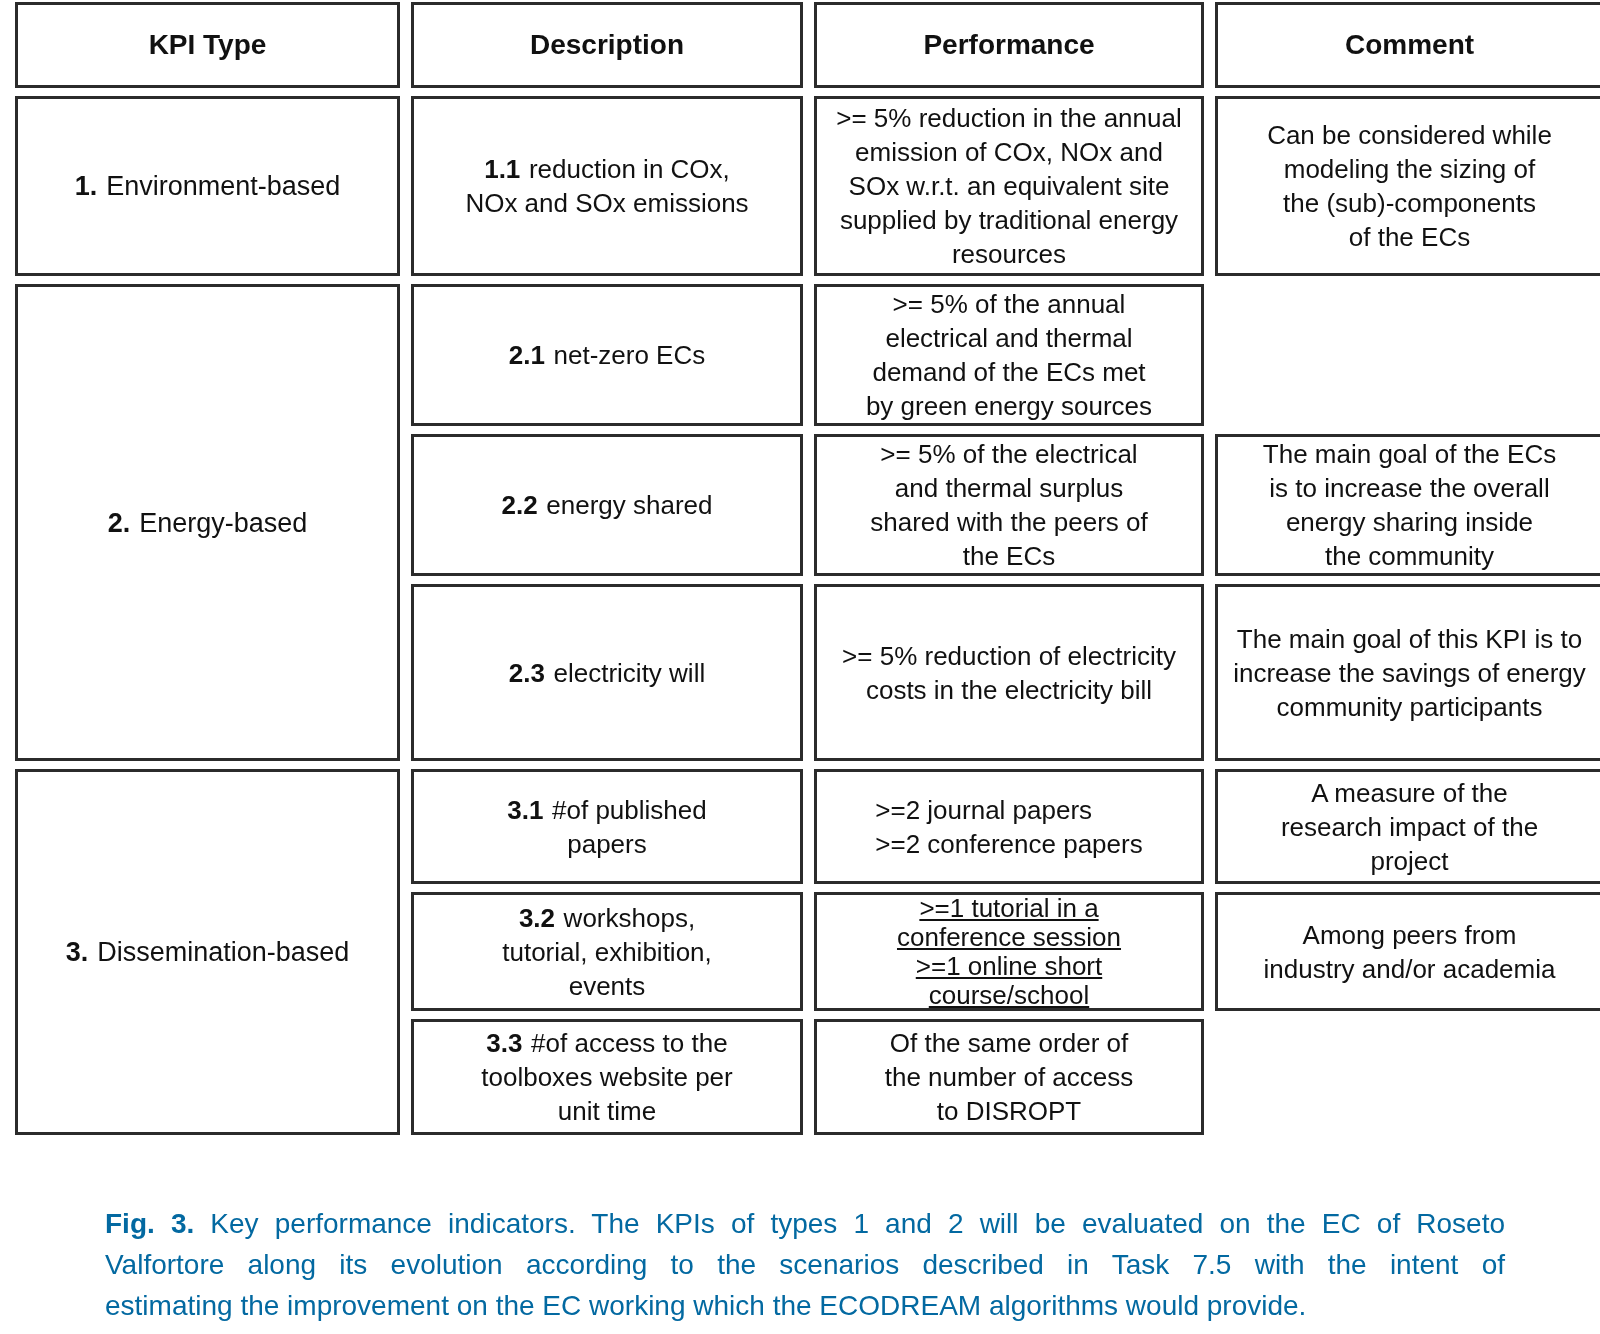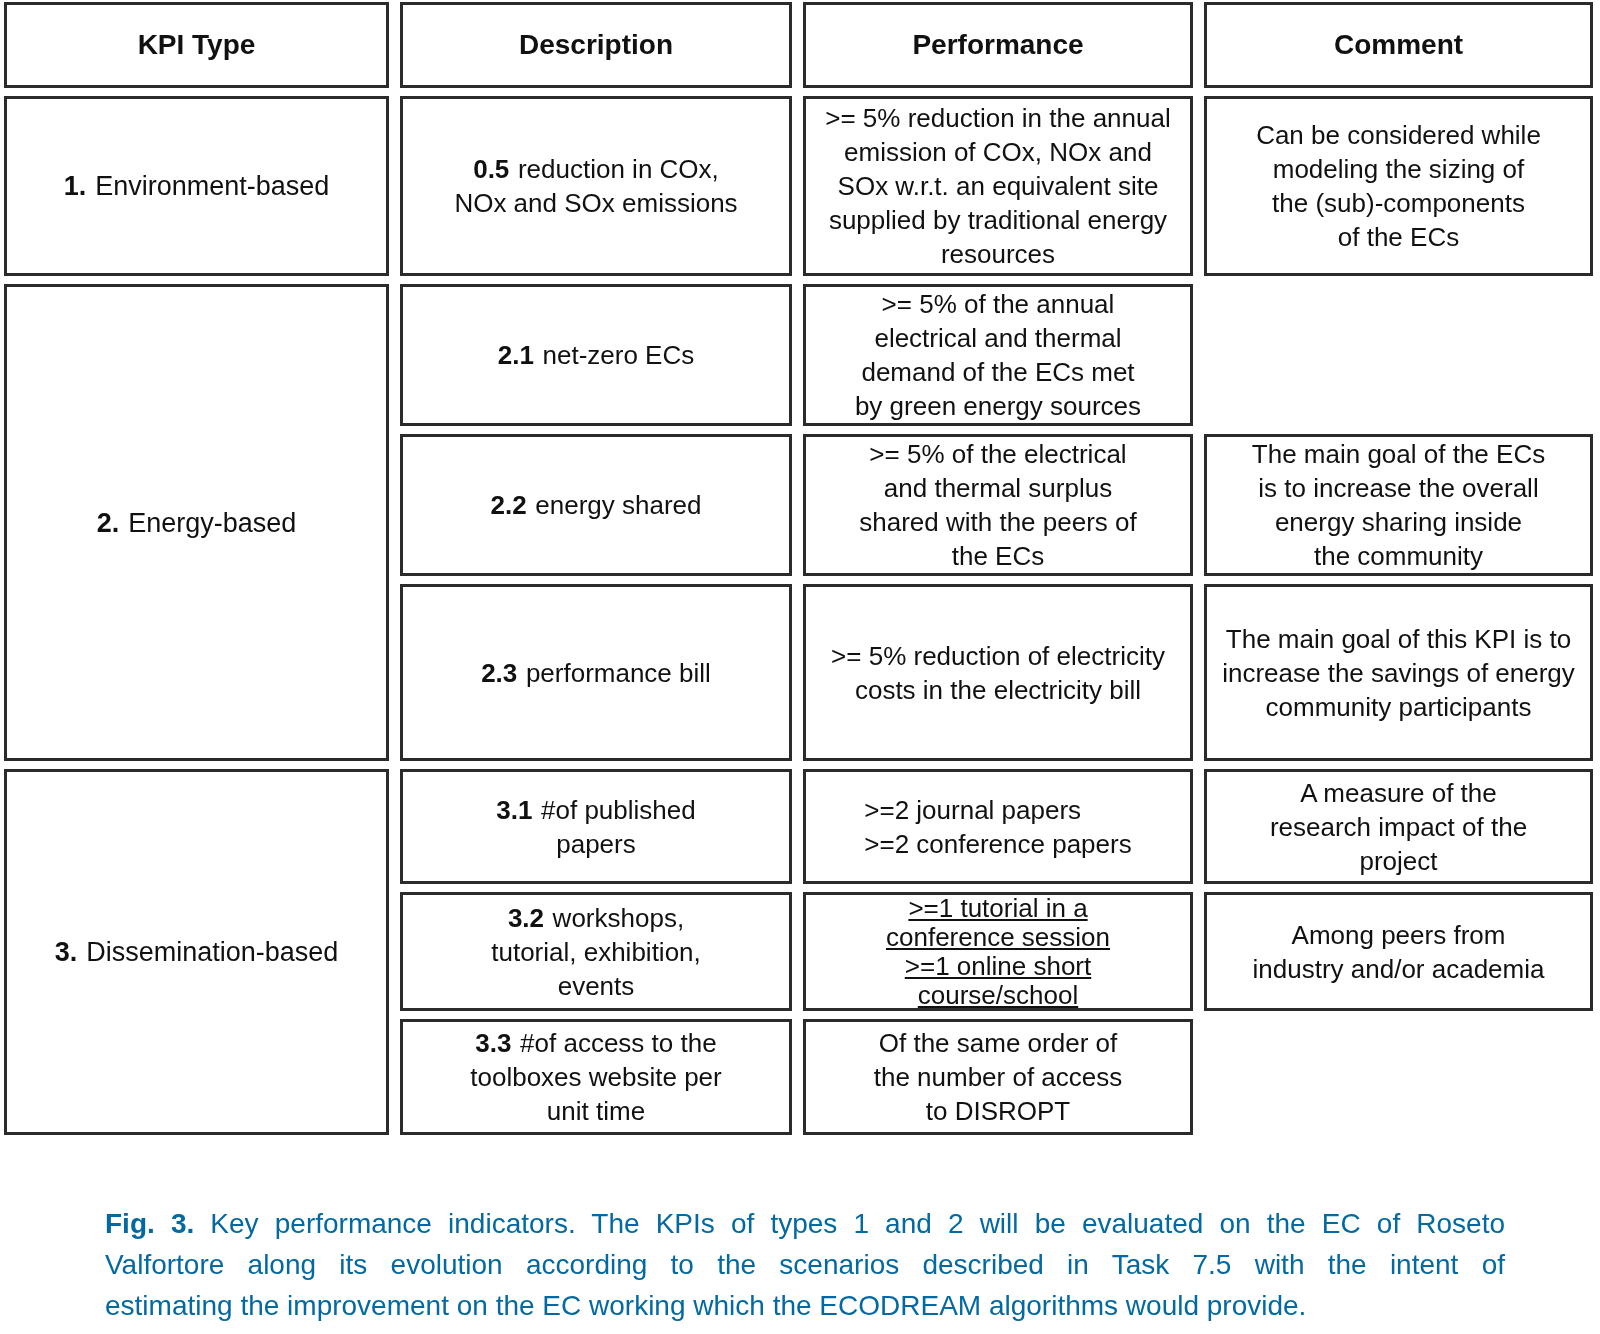--- a/index.html
+++ b/index.html
@@ -10,21 +10,21 @@
     height: 1334px;
     background: #ffffff;
     overflow: hidden;
   }
   .kpi-grid {
     display: grid;
     grid-template-columns: 385px 392px 390px 389px;
     grid-template-rows: 86px 180px 142px 142px 177px 115px 119px 116px;
     column-gap: 11px;
     row-gap: 8px;
-    padding: 2px 5px 0 4px;
+    padding: 2px 5px 0 15px;
   }
   .cell {
     border: 3px solid #2b2b2b;
     background: #ffffff;
     display: flex;
     align-items: center;
     justify-content: center;
     text-align: center;
     font-size: 26px;
     line-height: 34px;
@@ -66,21 +66,21 @@
         <div class="cell-text">Performance</div>
       </div>
     <div class="cell header-cell" style="grid-row:1;grid-column:4">
         <div class="cell-text">Comment</div>
       </div>
 
     <div class="cell kpi-cell" style="grid-row:2;grid-column:1">
         <div class="cell-text"><span class="num">1.</span><span>Environment-based</span></div>
       </div>
     <div class="cell" style="grid-row:2;grid-column:2">
-        <div class="cell-text"><span class="num">0.5</span><span>reduction in COx,
+        <div class="cell-text"><span class="num">1.1</span><span>reduction in COx,
 NOx and SOx emissions</span></div>
       </div>
     <div class="cell" style="grid-row:2;grid-column:3">
         <div class="cell-text">&gt;= 5% reduction in the annual
 emission of COx, NOx and
 SOx w.r.t. an equivalent site
 supplied by traditional energy
 resources</div>
       </div>
     <div class="cell" style="grid-row:2;grid-column:4">
@@ -114,21 +114,21 @@
 the ECs</div>
       </div>
     <div class="cell" style="grid-row:4;grid-column:4">
         <div class="cell-text">The main goal of the ECs
 is to increase the overall
 energy sharing inside
 the community</div>
       </div>
 
     <div class="cell" style="grid-row:5;grid-column:2">
-        <div class="cell-text"><span class="num">2.3</span><span>performance bill</span></div>
+        <div class="cell-text"><span class="num">2.3</span><span>electricity will</span></div>
       </div>
     <div class="cell" style="grid-row:5;grid-column:3">
         <div class="cell-text">&gt;= 5% reduction of electricity
 costs in the electricity bill</div>
       </div>
     <div class="cell" style="grid-row:5;grid-column:4">
         <div class="cell-text">The main goal of this KPI is to
 increase the savings of energy
 community participants</div>
       </div>

